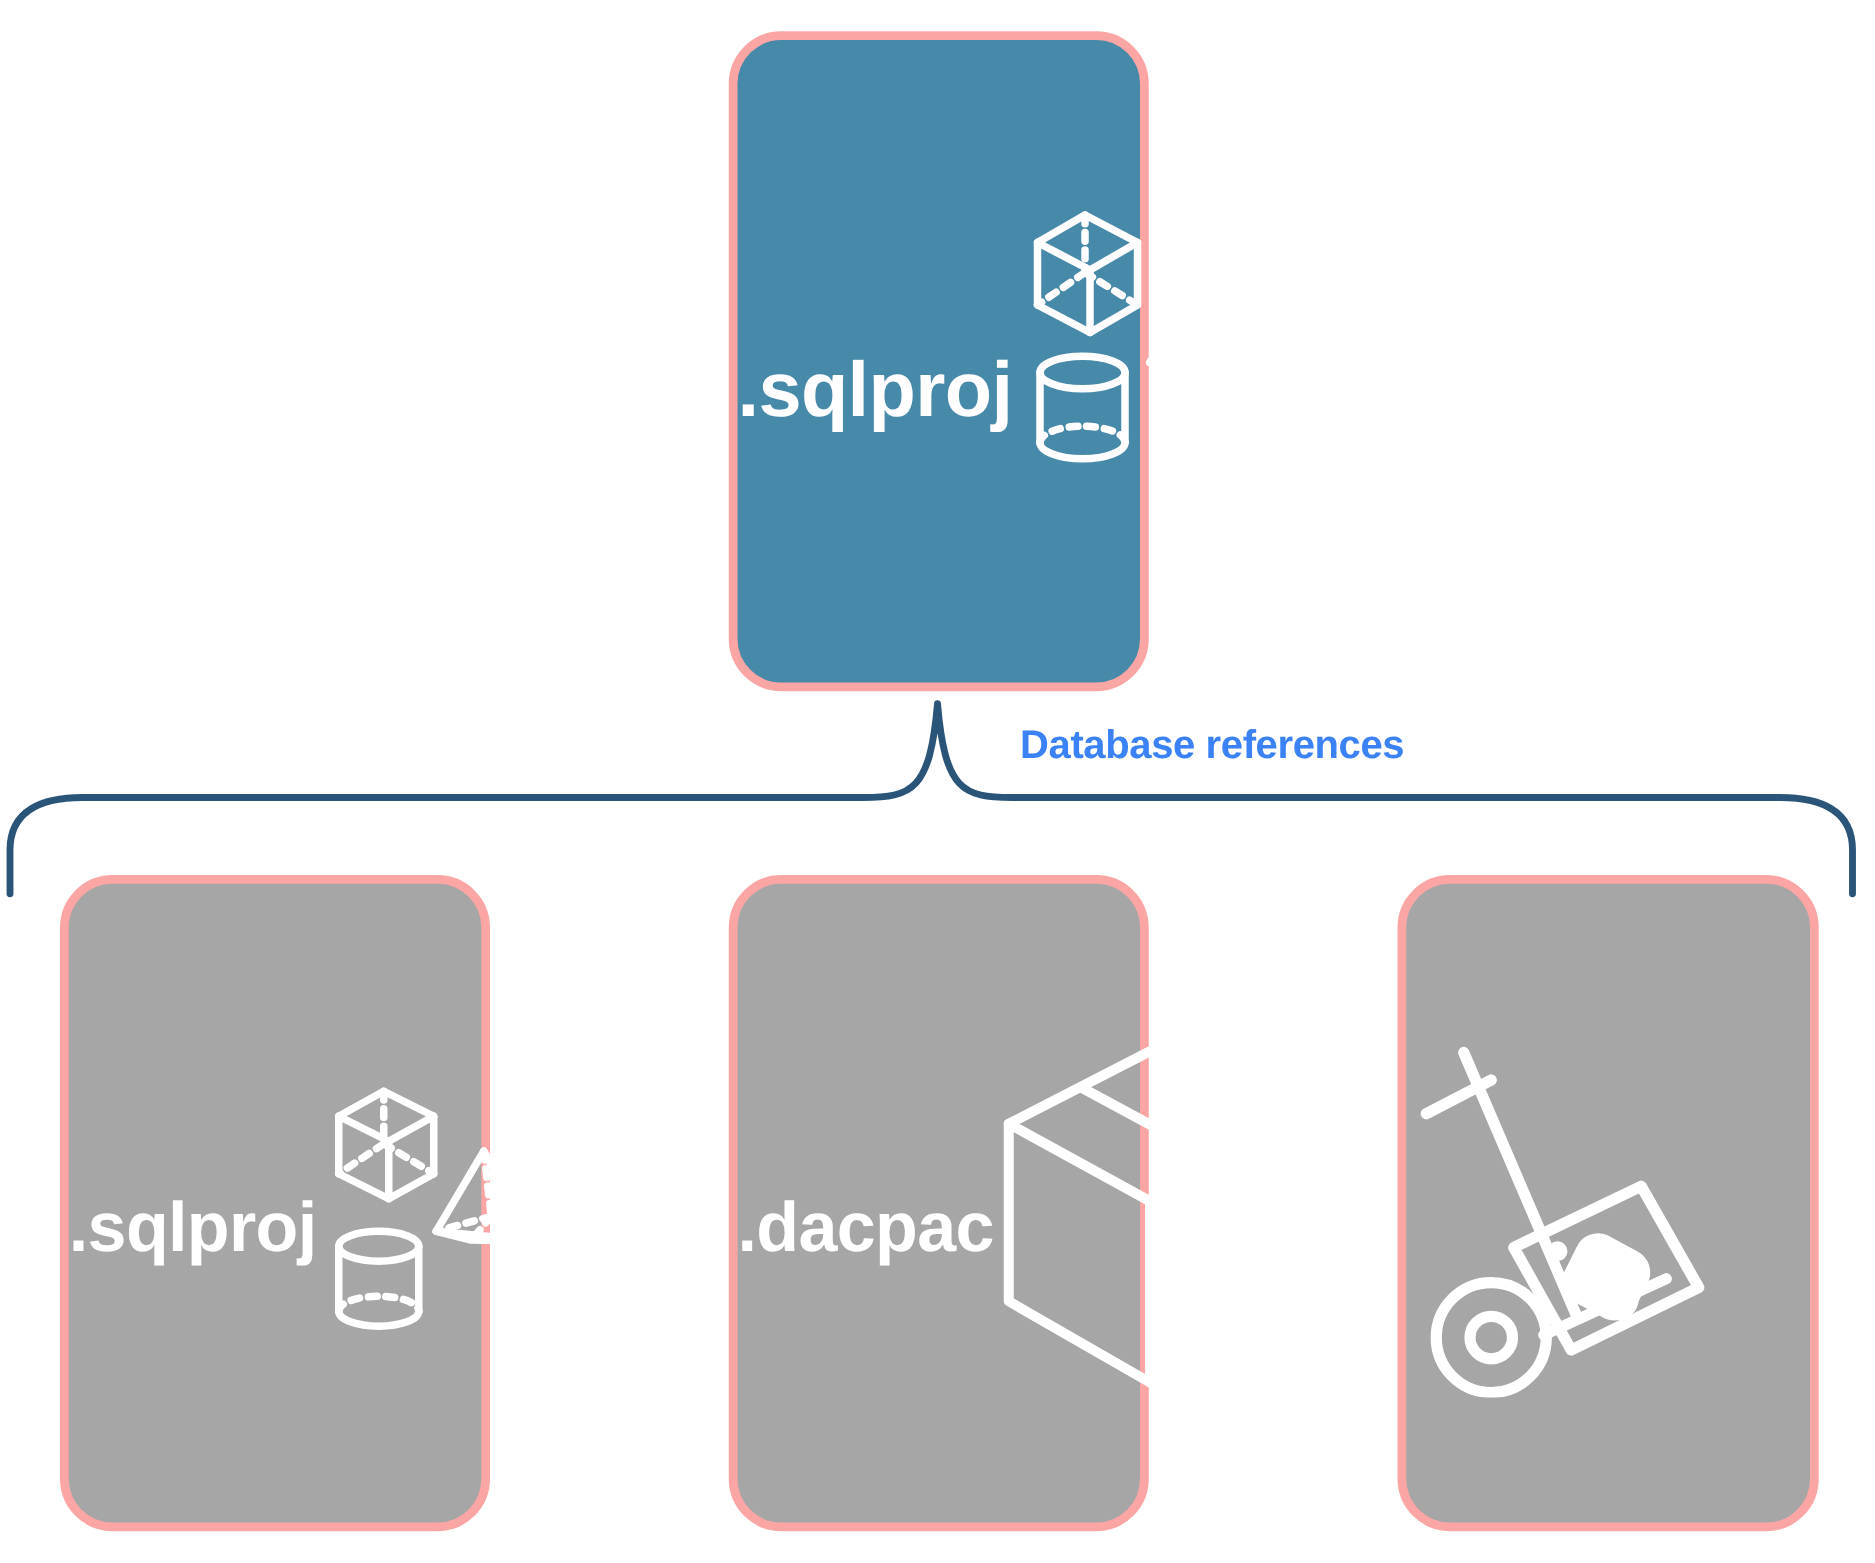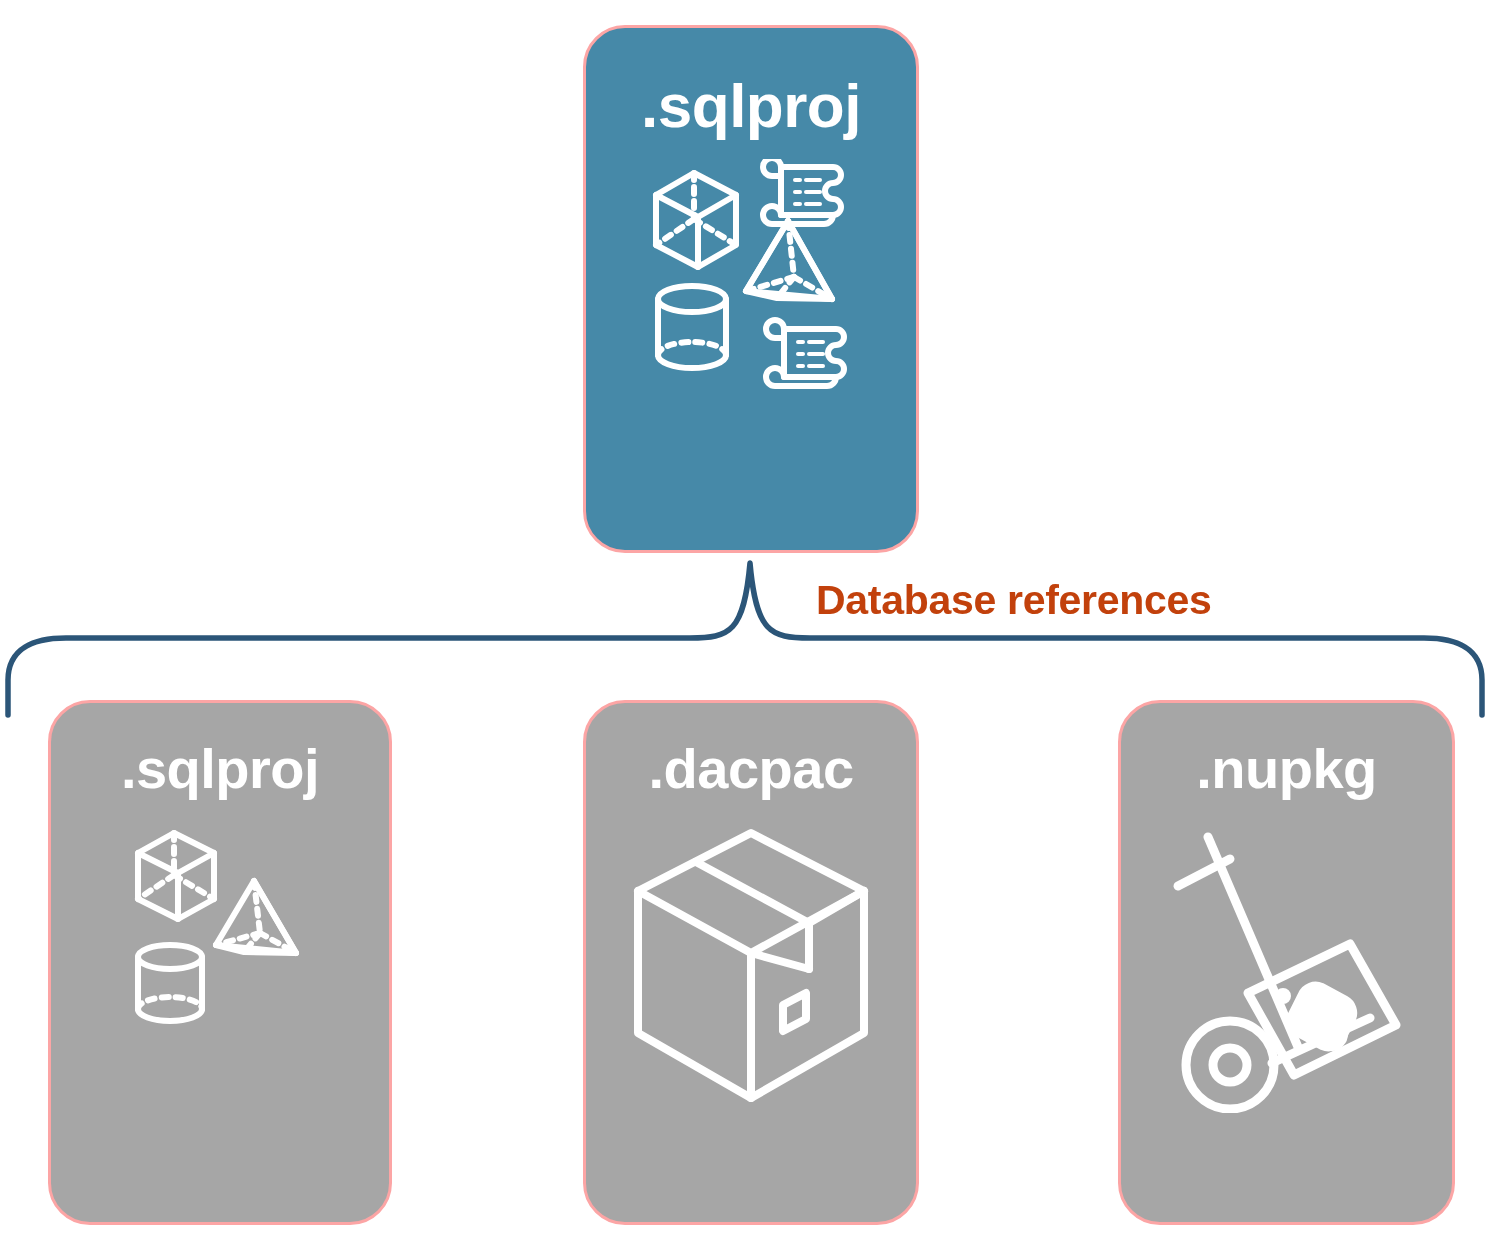--- a/index.html
+++ b/index.html
@@ -18,24 +18,24 @@
   #diagram-root {
     position: absolute;
     inset: 0;
     width: 1500px;
     height: 1250px;
   }
 
   .node-box {
     position: absolute;
     box-sizing: border-box;
-    border: 3px solid #fca5a5;
+    border: 7px solid #fca5a5;
     border-radius: 42px;
     display: flex;
-    flex-direction: column;
+    flex-direction: row;
     align-items: center;
   }
 
   .node-box.primary {
     background: #4689A8;
   }
 
   .node-box.secondary {
     background: #A6A6A6;
   }
@@ -102,23 +102,23 @@
     top: 540px;
     width: 1500px;
     height: 200px;
     pointer-events: none;
   }
 
   #connector-label {
     position: absolute;
     left: 816px;
     top: 577px;
-    font-size: 41px;
+    font-size: 32px;
     font-weight: bold;
-    color: #c2410c;
+    color: #3b82f6;
     letter-spacing: -0.3px;
     white-space: nowrap;
   }
 </style>
 </head>
 <body>
 
 <div id="diagram-root">
 
   <div class="node-box primary" id="node-sqlproj-primary">
@@ -261,21 +261,20 @@
         <path d="M70 39 L70 39"></path>
         <path d="M183 100 L238 68"></path>
         <path d="M125 130 L183 146"></path>
 
         <path d="M157 182 L180 170 L180 196 L157 208 Z"></path>
       </svg>
     </div>
   </div>
 
   <div class="node-box secondary" id="node-nupkg-ref">
-    <div class="node-title">.nupkg</div>
 
     <div class="icon-stack">
       <svg width="250" height="290" viewBox="0 0 250 290" fill="none" stroke="#ffffff" stroke-width="9" stroke-linecap="round" stroke-linejoin="round">
 
         <path d="M16 63 L68 36"></path>
 
         <path d="M46 14 L136 224"></path>
 
         <path d="M110 240 L208 195"></path>
 

